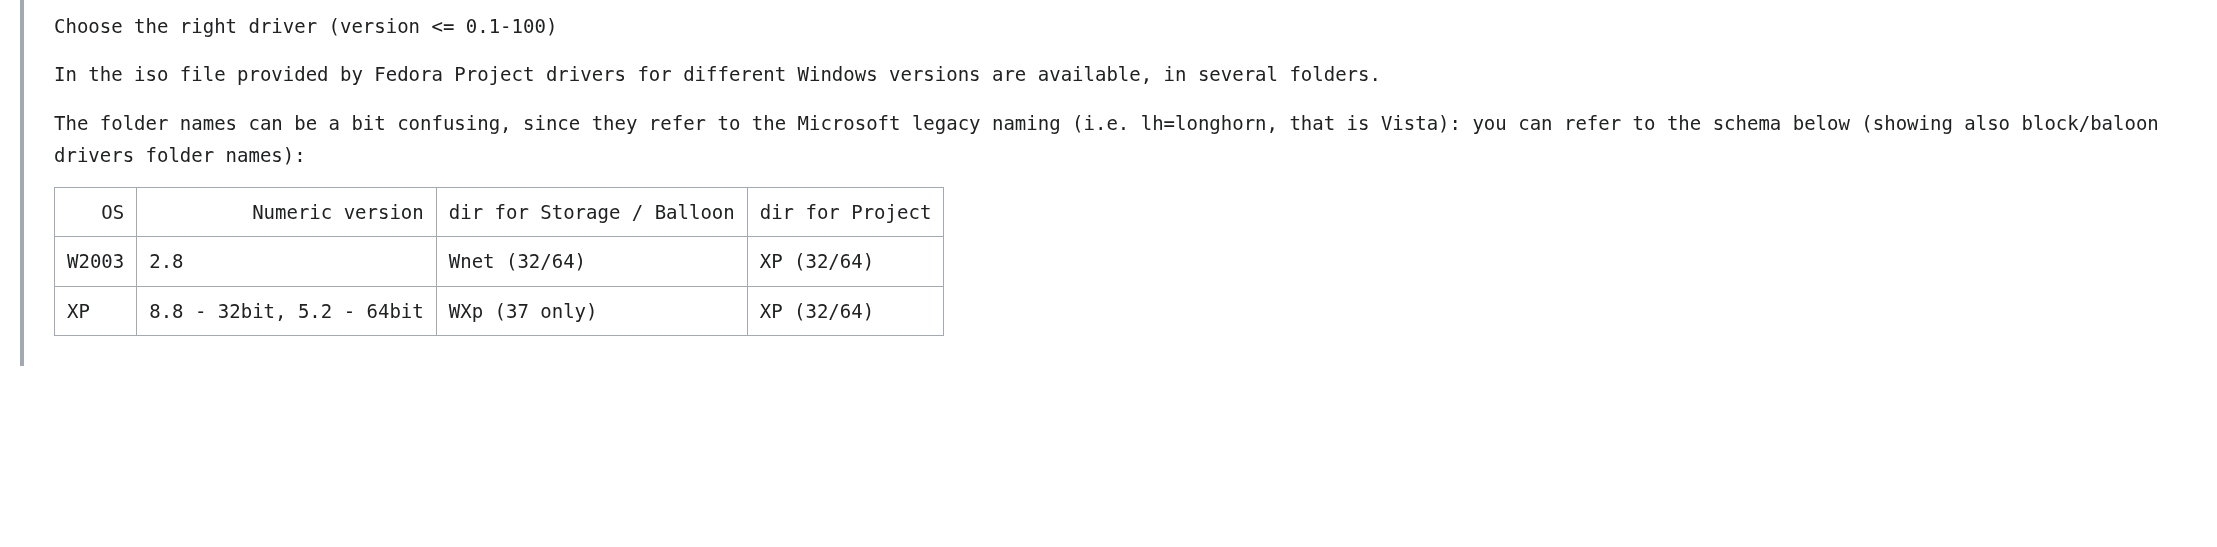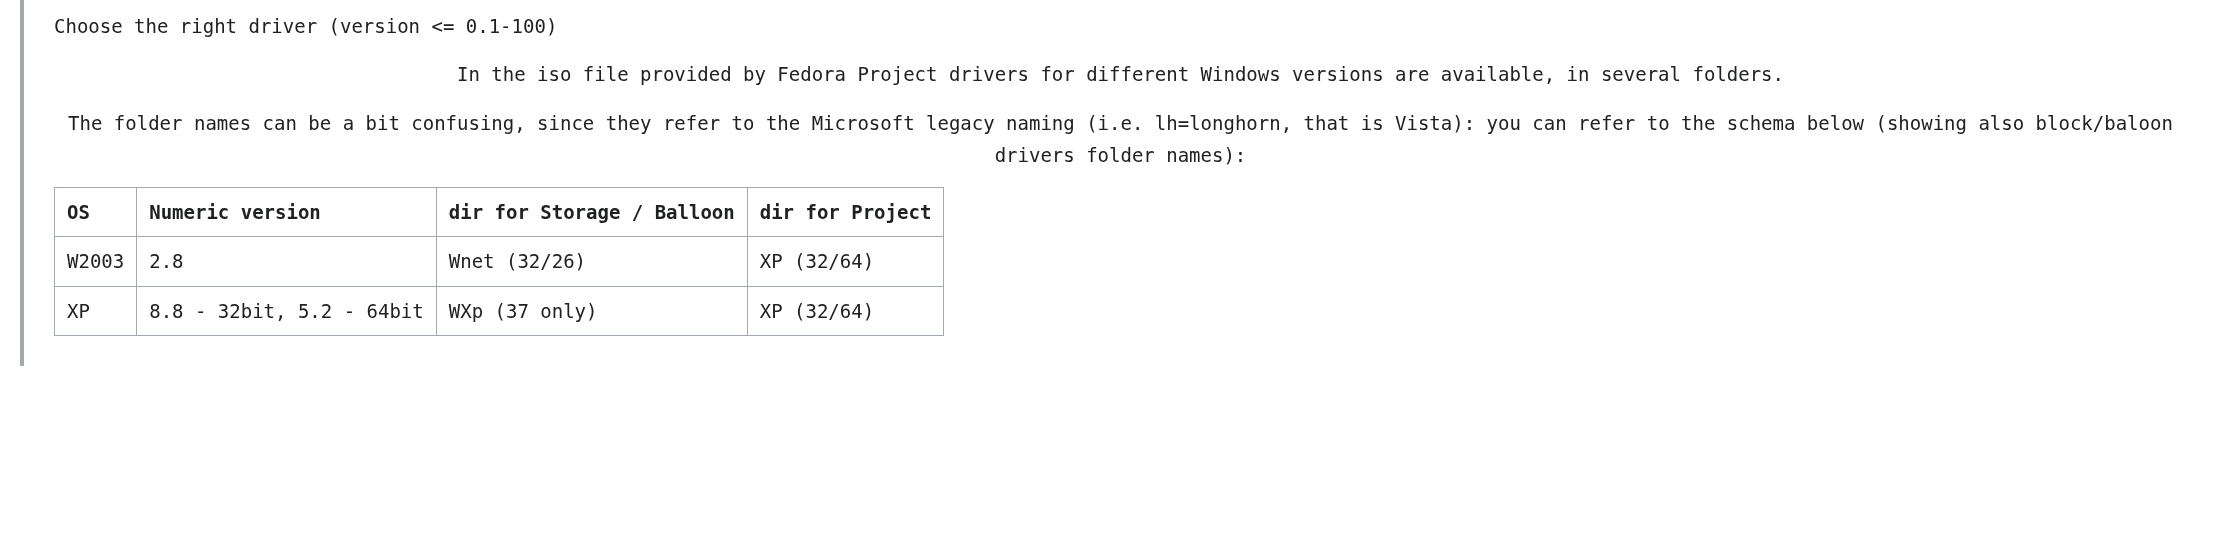--- a/index.html
+++ b/index.html
@@ -18,37 +18,36 @@
       background: #ffffff;
     }
     h3 {
       font-weight: normal;
       font-size: 19px;
       margin-bottom: 16px;
       font-family: "SimSun", "NSimSun", "MS Mincho", monospace;
     }
     p {
       margin-bottom: 16px;
-      text-align: center;
     }
     table {
       border-collapse: collapse;
       margin-top: 8px;
     }
     th, td {
       border: 1px solid #a2a9b1;
       padding: 8px 12px;
       text-align: left;
       font-family: "SimSun", "NSimSun", "MS Mincho", monospace;
       font-size: 19px;
       white-space: nowrap;
     }
     th {
-      text-align: left;
-      font-weight: bold;
+      text-align: right;
+      font-weight: normal;
     }
   </style>
 </head>
 <body>
 
 <h3>Choose the right driver (version &lt;= 0.1-100)</h3>
 
 <p>In the iso file provided by Fedora Project drivers for different Windows versions are available, in several folders.</p>
 
 <p>The folder names can be a bit confusing, since they refer to the Microsoft legacy naming (i.e. lh=longhorn, that is Vista): you can refer to the schema below (showing also block/baloon drivers folder names):</p>
@@ -59,21 +58,21 @@
       <th>OS</th>
       <th>Numeric version</th>
       <th>dir for Storage / Balloon</th>
       <th>dir for Project</th>
     </tr>
   </thead>
   <tbody>
     <tr>
       <td>W2003</td>
       <td>2.8</td>
-      <td>Wnet (32/26)</td>
+      <td>Wnet (32/64)</td>
       <td>XP (32/64)</td>
     </tr>
     <tr>
       <td>XP</td>
       <td>8.8 - 32bit, 5.2 - 64bit</td>
       <td>WXp (37 only)</td>
       <td>XP (32/64)</td>
     </tr>
   </tbody>
 </table>

